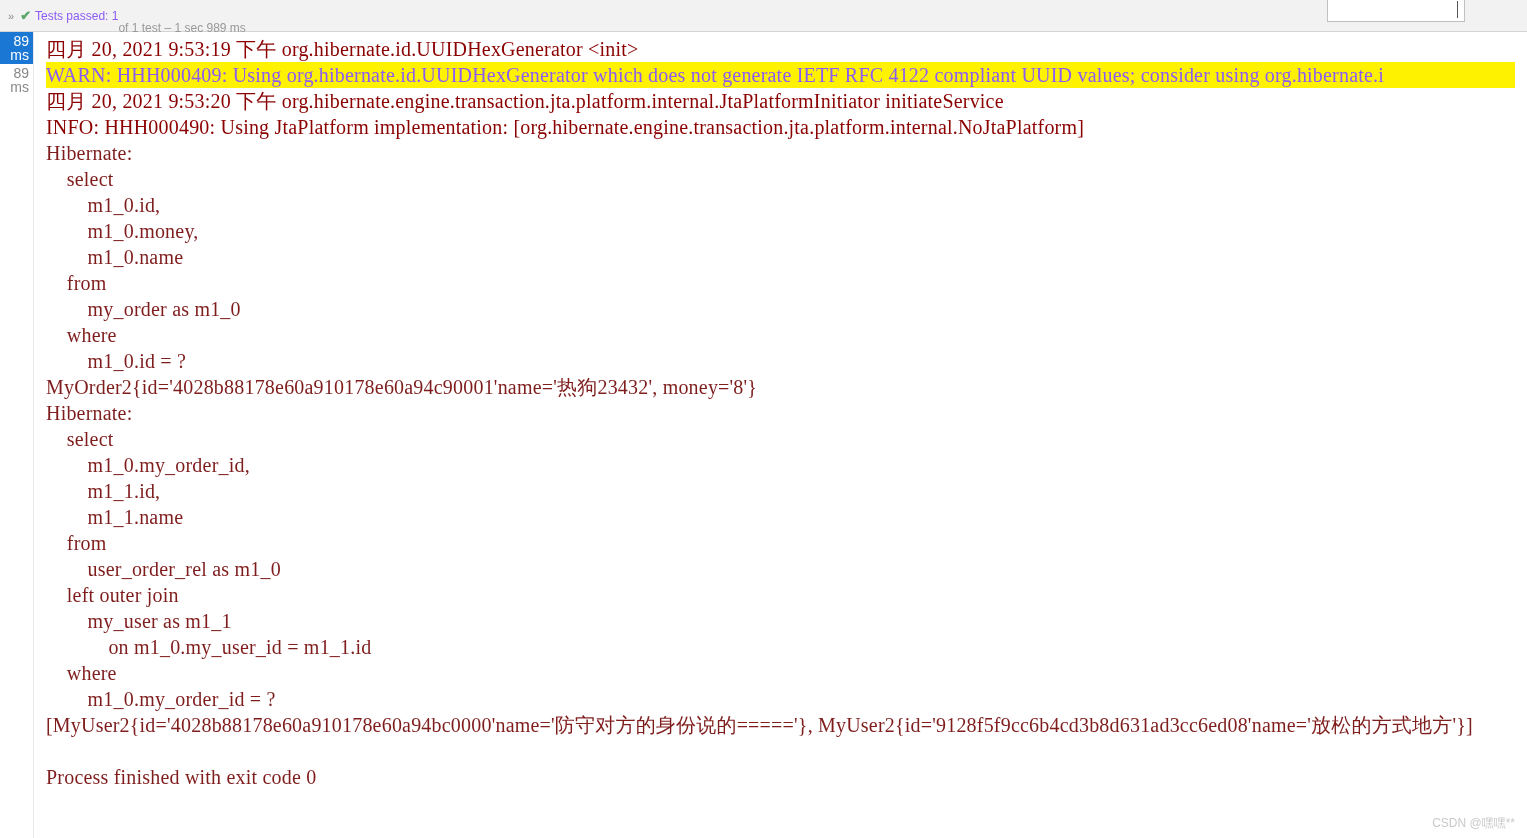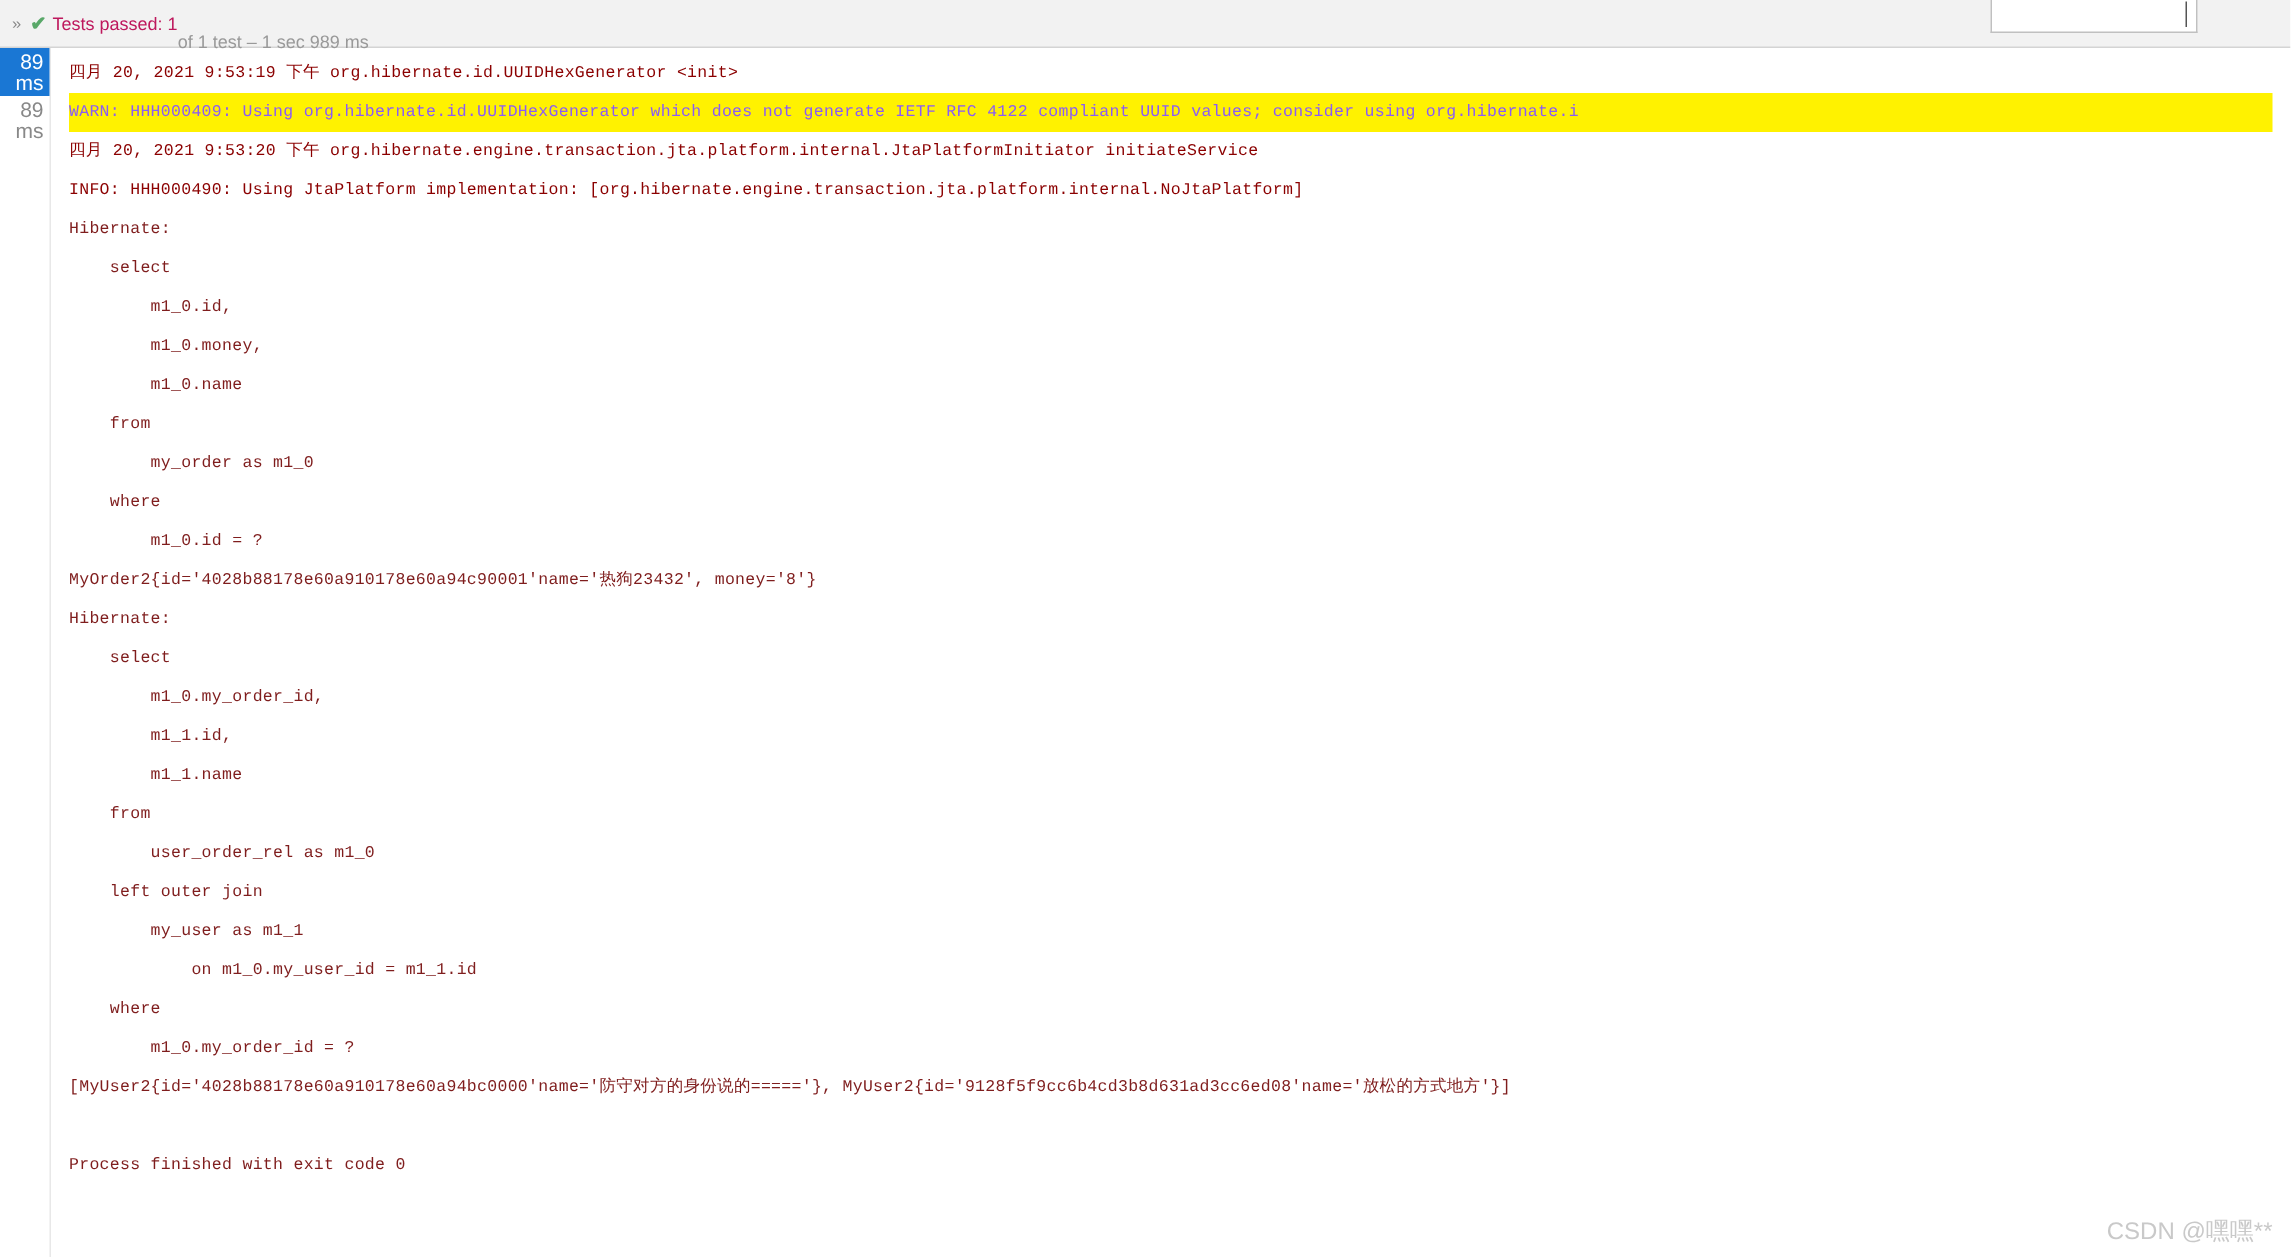--- a/index.html
+++ b/index.html
@@ -28,21 +28,21 @@
       margin-right: 6px;
       font-size: 11px;
       cursor: pointer;
     }
     .check-icon {
       color: #59a869;
       font-weight: bold;
       margin-right: 4px;
       font-size: 13px;
     }
-    .tests-label-strong { color: #be185d; font-weight: 400; }
+    .tests-label-strong { color: #8b5cf6; font-weight: 400; }
     .tests-label-light { color: #999; margin-top: 25px; }
     .search-box {
       position: absolute;
       right: 62px;
       top: -1px;
       width: 138px;
       height: 23px;
       background: #fff;
       border: 1px solid #c0c0c0;
       border-top: none;
@@ -73,38 +73,38 @@
       padding: 2px 4px 2px 0;
       line-height: 14px;
     }
     .side-badge.selected {
       background: #1a77d4;
       color: #fff;
     }
     .console {
       flex: 1;
       padding: 4px 12px;
-      font-family: Liberation Mono, monospace;
-      font-size: 11px;
+      font-family: Liberation Serif, serif;
+      font-size: 20px;
       line-height: 26px;
       white-space: pre;
       overflow: hidden;
       letter-spacing: 0.2px;
     }
     .line-red { color: #8b0000; }
     .line-warn { color: #8b5cf6; background: #fff200; display: inline-block; min-width: 100%; }
     .line-black { color: #7f1d1d; }
     .line-blue { color: #7f1d1d; }
     .watermark {
       position: absolute;
       right: 12px;
       bottom: 6px;
       color: #c9c9c9;
       font-family: -apple-system, BlinkMacSystemFont, "Segoe UI", sans-serif;
-      font-size: 16px;
+      font-size: 12px;
     }
   </style>
 </head>
 <body>
 
 <div class="top-bar">
   <span class="expand-icon">»</span>
   <span class="check-icon">✔</span>
   <span class="tests-label-strong">Tests passed: 1</span>
   <span class="tests-label-light"> of 1 test – 1 sec 989 ms</span>

